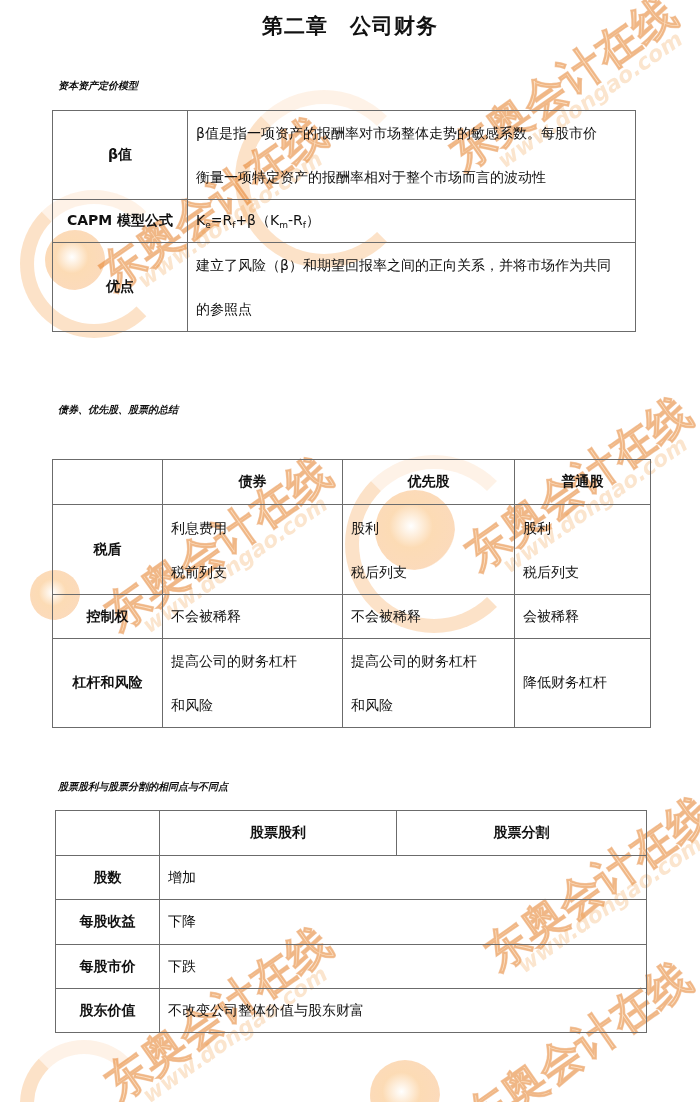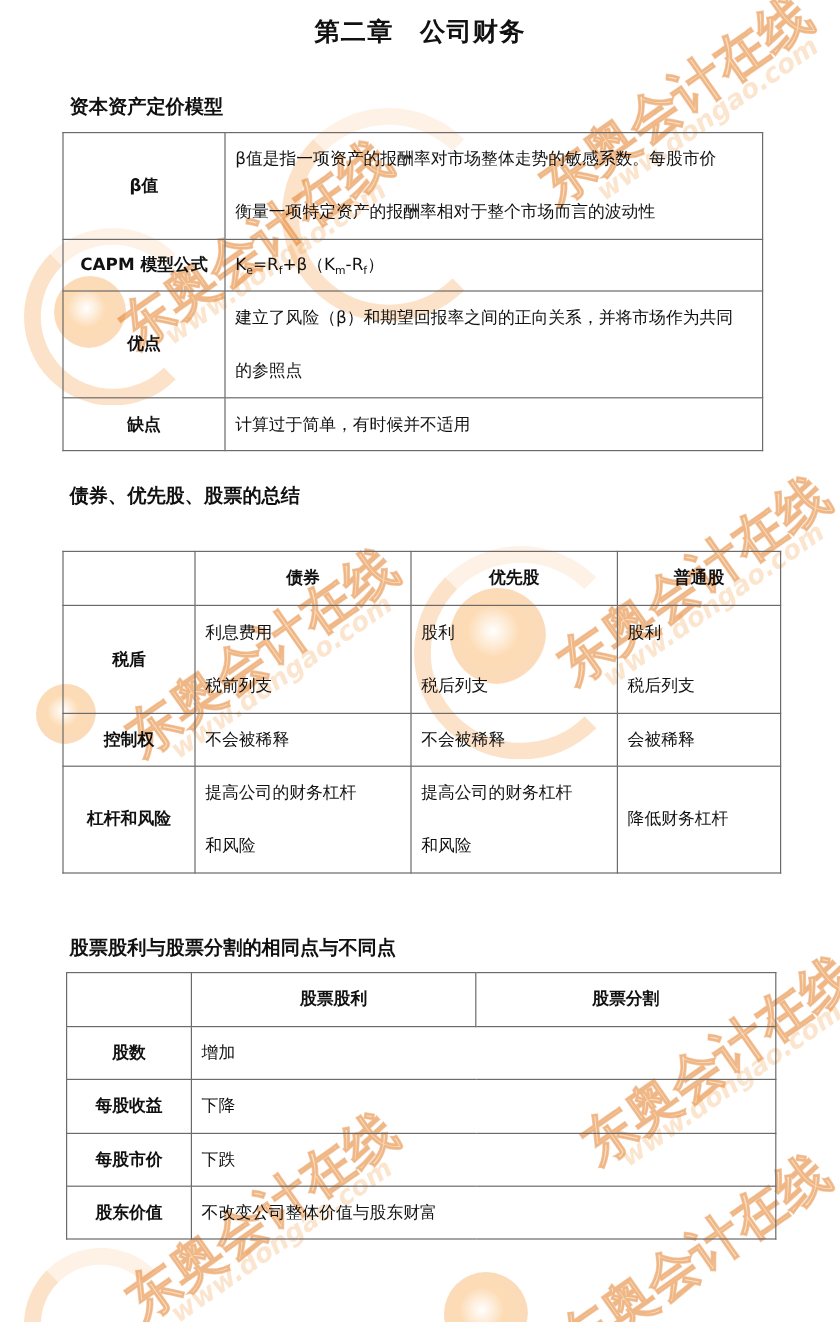--- a/index.html
+++ b/index.html
@@ -27,21 +27,21 @@
   .wm-url {
     position: absolute; transform: rotate(-35deg); transform-origin: left center;
     color: rgba(240,150,60,0.25); font-weight: bold; white-space: nowrap; font-style: italic;
   }
   .title {
     position: absolute; left: 0; right: 0; top: 12px; text-align: center;
     font-size: 21px; font-weight: bold; letter-spacing: 1px; z-index: 2;
   }
   .title .gap { display: inline-block; width: 22px; }
   .section {
-    position: absolute; left: 58px; font-size: 16px; font-weight: bold; z-index: 2;
+    position: absolute; left: 58px; font-size: 10px; font-weight: bold; z-index: 2; font-style: italic;
   }
   table {
     position: absolute; border-collapse: collapse; z-index: 2;
     font-size: 14px; table-layout: fixed; background: transparent;
   }
   td, th { border: 1px solid #6b6b6b; padding: 0 8px; }
   th { font-weight: bold; text-align: center; }
   td.c { text-align: left; }
   td.l { text-align: left; }
   td.rh { font-weight: bold; text-align: center; }
@@ -99,24 +99,20 @@
     <td class="l">
       <span>K</span><sub>e</sub><span>=</span><span>R</span><sub>f</sub><span>+β（K</span><sub>m</sub><span>-R</span><sub>f</sub><span>）</span>
     </td>
   </tr>
   <tr style="height:89px;">
     <td class="rh">优点</td>
     <td class="l two">
       <div>建立了风险（β）和期望回报率之间的正向关系，并将市场作为共同</div>
       <div>的参照点</div>
     </td>
-  </tr>
-  <tr style="height:44px;">
-    <td class="rh">缺点</td>
-    <td class="l">计算过于简单，有时候并不适用</td>
   </tr>
 </tbody>
   </table>
 
 <div class="section" style="top:403px;">债券、优先股、股票的总结</div>
 <table style="left:52px;top:459px;width:599px;">
   <colgroup>
       <col style="width:110px">
       <col style="width:180px">
       <col style="width:172px">

